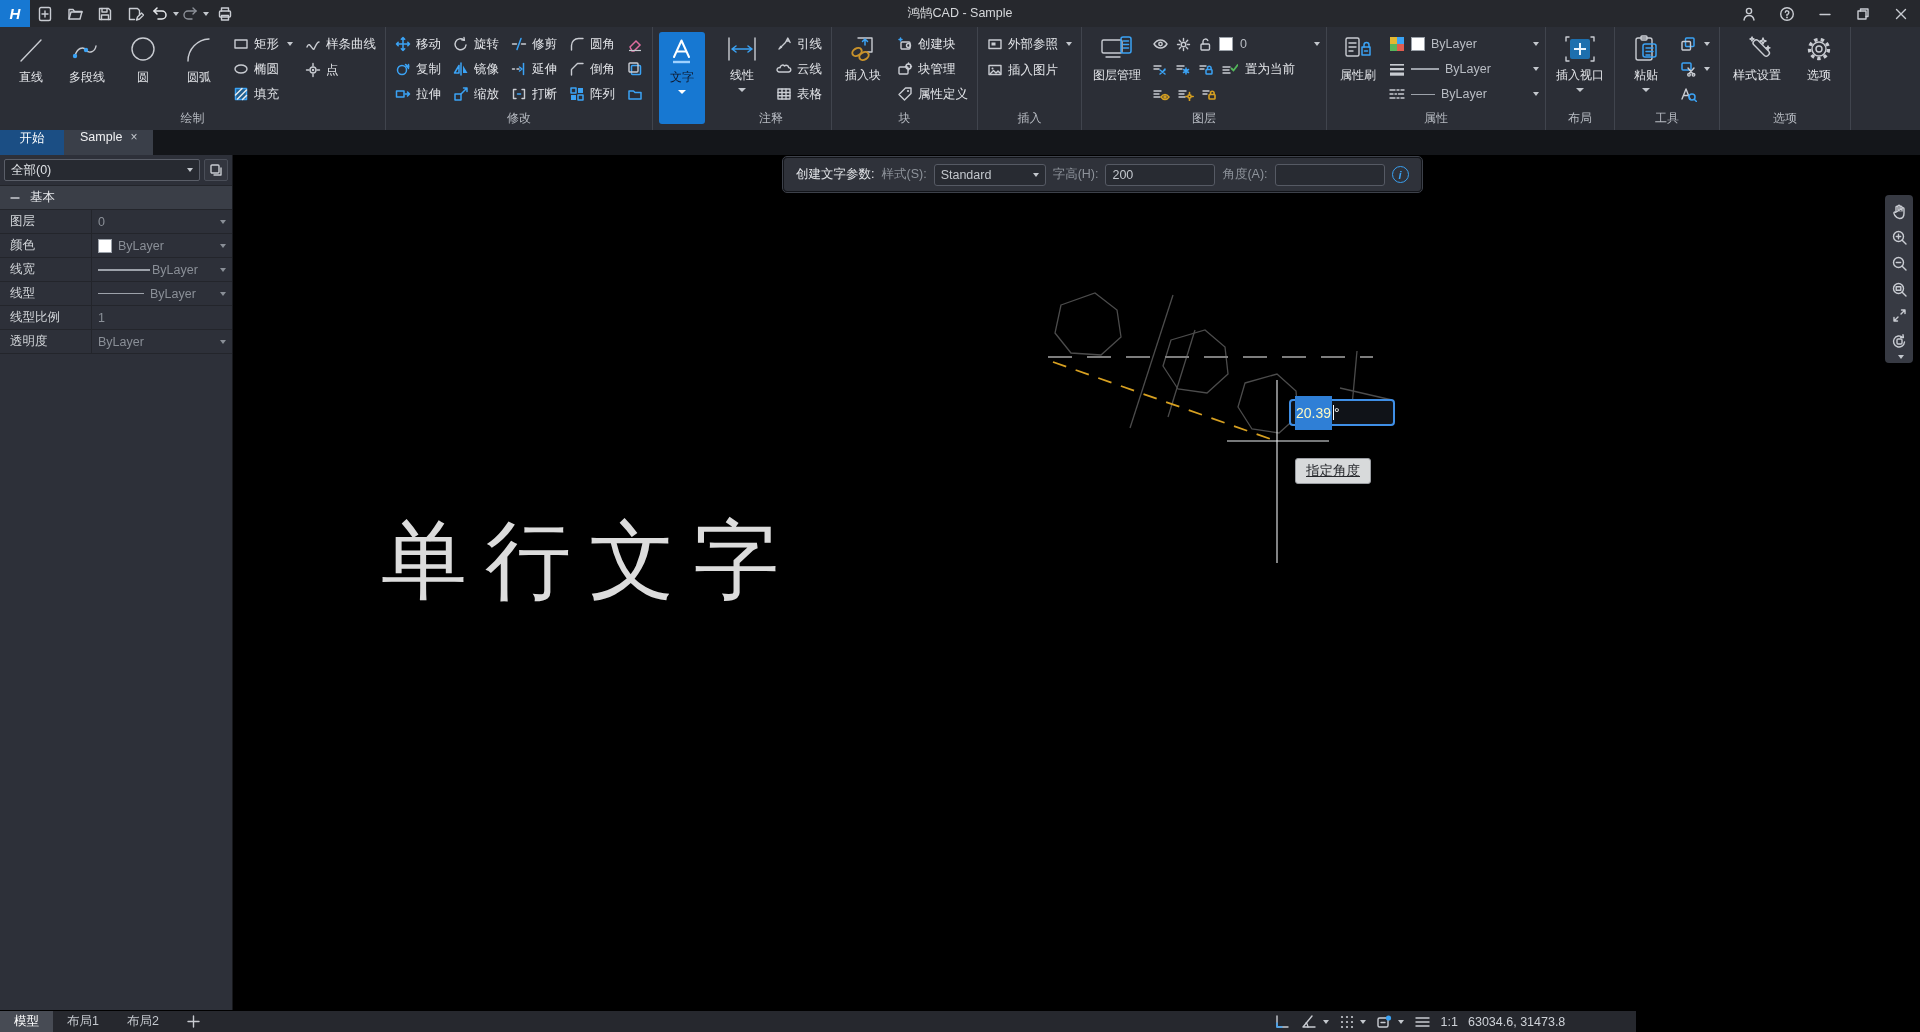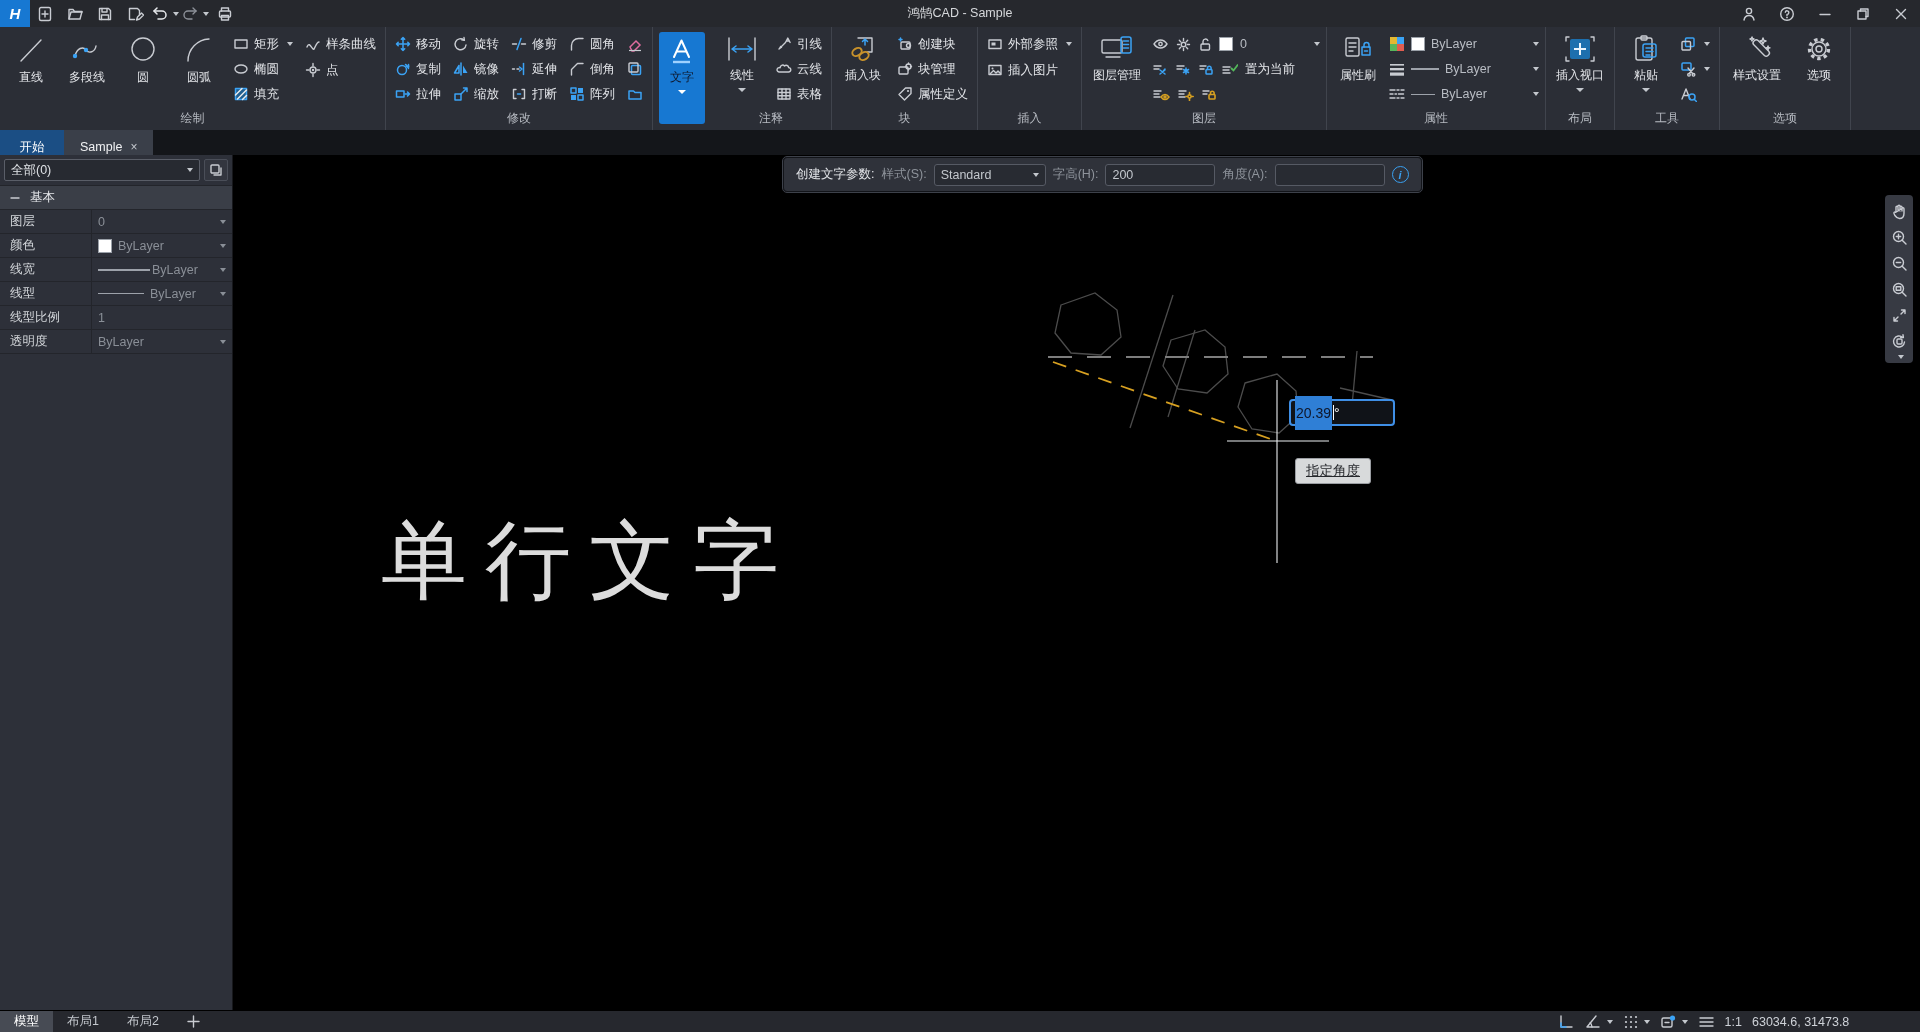--- a/index.html
+++ b/index.html
@@ -39,21 +39,21 @@
   .sitem { display:flex; align-items:center; gap:5px; font-size:12.5px; height:22px; padding:0 3px;
     border-radius:2px; white-space:nowrap; }
   .mini-caret { width:0; height:0; border-left:3.5px solid transparent; border-right:3.5px solid transparent;
     border-top:4px solid #c3c7cd; margin-left:3px; }
   #text-btn { background:#1778d2; width:46px; margin:2px 0; }
   .chip { width:14px; height:14px; background:#fff; border:1px solid #9aa0a8; }
   .ddl { color:#b9bdc4; font-size:12.5px; }
 
   
   #tabbar { position:absolute; left:0; top:130px; width:1920px; height:25px; background:#14161a; display:flex; }
-  .ftab { height:34px; display:flex; align-items:center; padding:0 16px; font-size:12.5px; gap:8px; }
+  .ftab { height:34px; display:flex; padding:0 16px; font-size:12.5px; gap:8px; }
   #tab-home { background:#1b4e84; color:#fff; width:64px; justify-content:center; }
   #tab-doc { background:#3a3f49; color:#f0f1f3; }
   #tab-doc .x { color:#c3c7cd; font-size:12px; }
 
   
   #panel { position:absolute; left:0; top:155px; width:233px; height:855px; background:#2d3039;
     color:#d3d6da; font-size:12.5px; border-right:1px solid #17181c; }
   #panel-top { display:flex; align-items:flex-end; gap:4px; padding:4px 4px 4px 4px; }
   #filter-select { flex:1; height:22px; background:#272a31; border:1px solid #5a5e68; border-radius:2px;
     display:flex; align-items:center; padding:0 6px; color:#dfe2e6; }
@@ -85,32 +85,32 @@
     font-size:11px; display:flex; align-items:center; justify-content:center; font-style:italic; font-weight:bold; }
 
   
   #cad-text { position:absolute; left:148px; top:348px; font-size:86px; font-weight:100; color:#dcdcdc;
     letter-spacing:18px; white-space:nowrap; }
 
   
   #angle-input { position:absolute; left:1056px; top:244px; width:106px; height:27px; background:#101318;
     border:2px solid #3f8fe6; border-radius:4px; display:flex; align-items:center; padding:0 4px;
     font-size:14px; color:#fff; }
-  #angle-input .sel { background:#2f7fd6; color:#0f172a; padding:9px 1px; }
+  #angle-input .sel { background:#2f7fd6; color:#fef9c3; padding:9px 1px; }
   #angle-input .caret-line { width:1px; height:15px; background:#fff; margin-left:1px; }
   #angle-tip { position:absolute; left:1062px; top:303px; background:#d8dadb; color:#26282c;
     border:1px solid #9a9da2; border-radius:3px; padding:3px 10px; font-size:13.5px;text-decoration:underline; }
 
   
   #navbar { position:absolute; left:1652px; top:40px; width:28px; background:#373a43; border-radius:4px;
     padding:4px 0; display:flex; flex-direction:column; align-items:center; gap:2px; }
   .nav-btn { width:24px; height:24px; display:flex; align-items:center; justify-content:center; border-radius:3px; }
 
   
-  #statusbar { position:absolute; left:0; top:1010px; width:1920px; height:22px; background:#26282e;
+  #statusbar { position:absolute; left:0; top:1010px; width:1636px; height:22px; background:#26282e;
     border-top:1px solid #000; display:flex; align-items:center; color:#c3c7cd; font-size:12.5px; }
   .mtab { height:22px; display:flex; align-items:center; padding:0 14px; }
   .mtab.active { background:#474b54; color:#fff; }
   #sb-right { margin-left:auto; display:flex; align-items:center; gap:10px; padding-right:18px; }
   .sb-ic { display:flex; align-items:center; gap:2px; }
   #sb-coords { min-width:150px; text-align:left; color:#ced2d8; }
   #sb-scale { color:#ced2d8; }
 </style>
 </head>
 <body>

